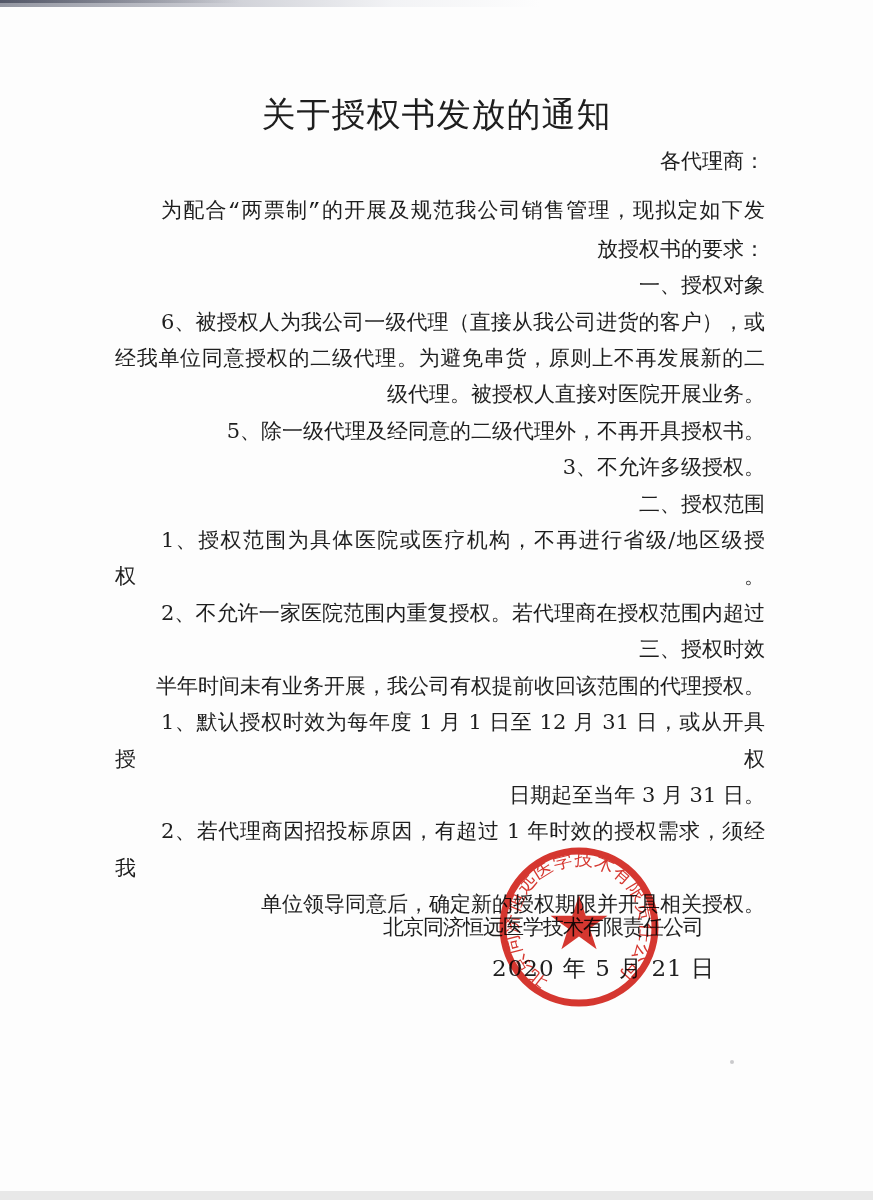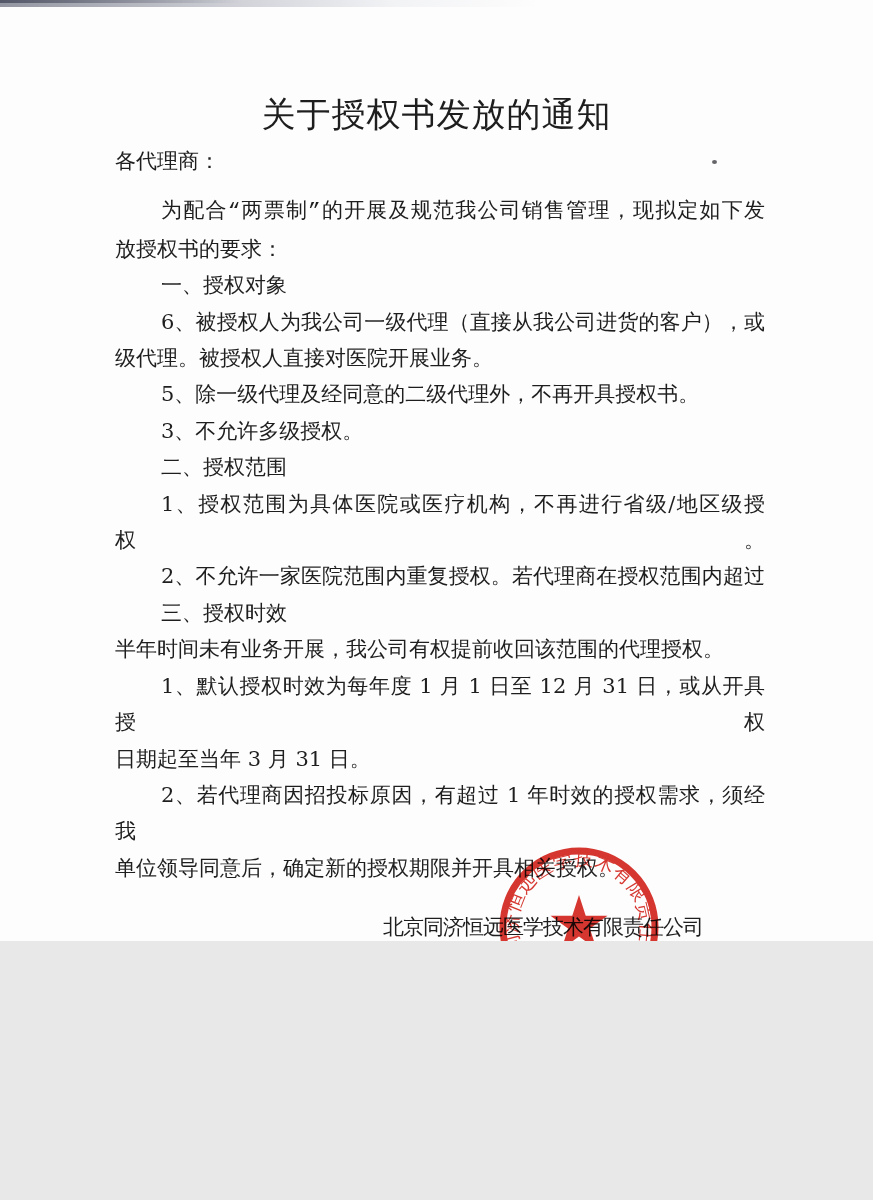--- a/index.html
+++ b/index.html
@@ -3,21 +3,21 @@
 <meta charset="utf-8">
 <style>
   :root{
     --stamp-red:#d4261e;
     --ink:#1e1e1e;
     --paper:#fdfdfd;
   }
   html,body{margin:0;padding:0;background:#e8e8e8;}
   .page{
     position:relative;
-    width:873px;height:941px;
+    width:873px;height:1191px;
     margin:0 auto;
     background:var(--paper);
     overflow:hidden;
     font-family:"DejaVu Serif","Liberation Serif",serif;
     color:var(--ink);
   }
   .scan-edge{
     position:absolute;top:0;left:0;width:100%;height:7px;
     background:linear-gradient(to right,
       rgba(60,65,85,.55) 0%,
@@ -37,20 +37,21 @@
     color:var(--ink);
   }
   .doc-body{
     position:absolute;top:143px;left:115px;width:650px;
   }
   .line{
     font-size:21px;
     line-height:36.4px;
     white-space:normal;
     color:var(--ink);
+    text-align:right;
   }
   .line.indent{ text-indent:46px; }
   .line.justify{ text-align:justify; text-align-last:justify; }
   .line.gap{ margin-top:15px;font-family:Liberation Mono, monospace; }
   .sig-company{
     position:absolute;top:913px;left:383px;
     font-size:21px;letter-spacing:-1px;
     color:var(--ink);
   }
   .sig-date{
@@ -85,20 +86,21 @@
   <div class="scan-edge2"></div>
 
   <div class="doc-title">关于授权书发放的通知</div>
 
   <div class="doc-body">
       <div class="line">各代理商：</div>
       <div class="line indent justify gap">为配合“两票制”的开展及规范我公司销售管理，现拟定如下发</div>
       <div class="line">放授权书的要求：</div>
       <div class="line indent">一、授权对象</div>
       <div class="line indent justify">6、被授权人为我公司一级代理（直接从我公司进货的客户），或</div>
+      <div class="line justify">经我单位同意授权的二级代理。为避免串货，原则上不再发展新的二</div>
       <div class="line">级代理。被授权人直接对医院开展业务。</div>
       <div class="line indent">5、除一级代理及经同意的二级代理外，不再开具授权书。</div>
       <div class="line indent">3、不允许多级授权。</div>
       <div class="line indent">二、授权范围</div>
       <div class="line indent justify">1、授权范围为具体医院或医疗机构，不再进行省级/地区级授权。</div>
       <div class="line indent justify">2、不允许一家医院范围内重复授权。若代理商在授权范围内超过</div>
       <div class="line indent">三、授权时效</div>
       <div class="line">半年时间未有业务开展，我公司有权提前收回该范围的代理授权。</div>
       <div class="line indent justify">1、默认授权时效为每年度 1 月 1 日至 12 月 31 日，或从开具授权</div>
       <div class="line">日期起至当年 3 月 31 日。</div>

